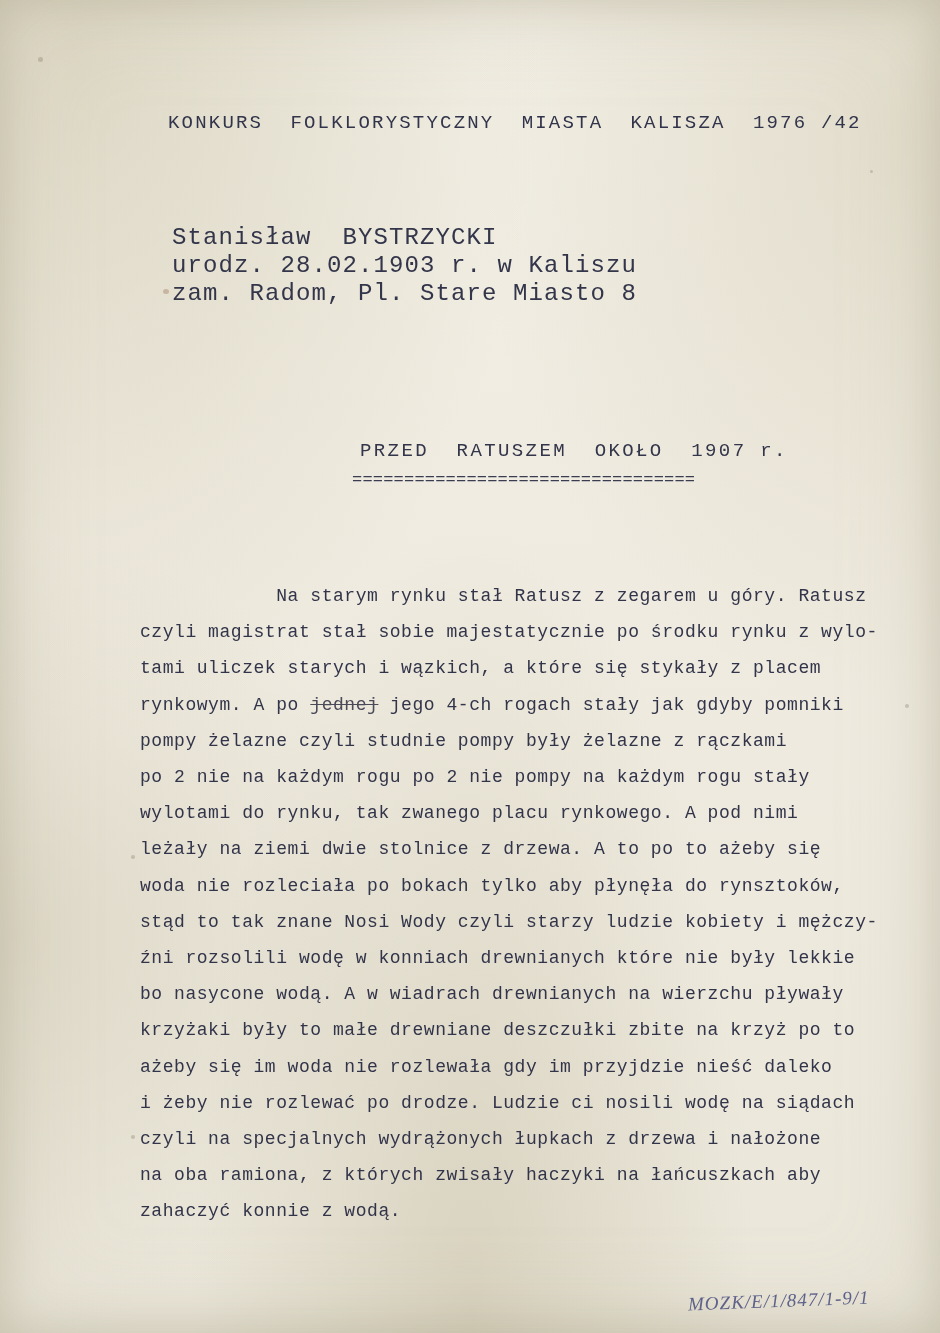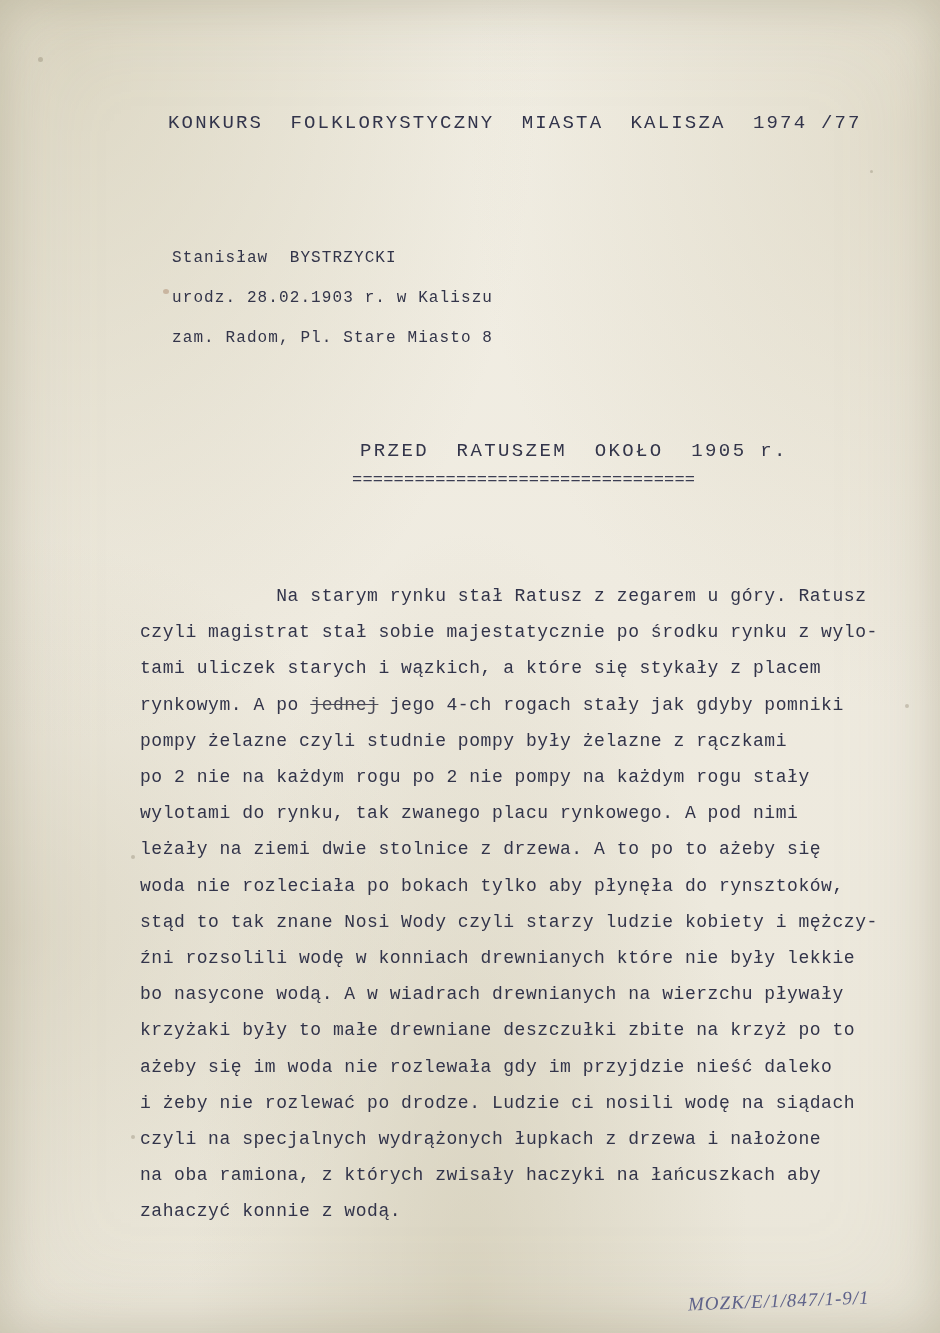--- a/index.html
+++ b/index.html
@@ -51,23 +51,23 @@
     left: 168px;
     top: 112px;
     font-size: 19px;
     letter-spacing: 2.2px;
     color: #32344b;
   }
 
   #author-block {
     position: absolute;
     left: 172px;
-    top: 238px;
-    font-size: 16px;
-    line-height: 40px;
+    top: 224px;
+    font-size: 24px;
+    line-height: 28px;
     letter-spacing: 1.1px;
   }
 
   #section-title {
     position: absolute;
     left: 360px;
     top: 440px;
     font-size: 19px;
     letter-spacing: 2.4px;
   }
@@ -116,27 +116,27 @@
     pointer-events: none;
   }
 </style>
 </head>
 <body>
 
 <div class="paper"></div>
 
 <div class="content">
 
-  <div class="typed" id="doc-title">KONKURS  FOLKLORYSTYCZNY  MIASTA  KALISZA  1974 /77</div>
+  <div class="typed" id="doc-title">KONKURS  FOLKLORYSTYCZNY  MIASTA  KALISZA  1976 /42</div>
 
   <div class="typed" id="author-block">Stanisław  BYSTRZYCKI
 urodz. 28.02.1903 r. w Kaliszu
 zam. Radom, Pl. Stare Miasto 8</div>
 
-  <div class="typed" id="section-title">PRZED  RATUSZEM  OKOŁO  1905 r.</div>
+  <div class="typed" id="section-title">PRZED  RATUSZEM  OKOŁO  1907 r.</div>
 
   <div class="typed" id="section-rule">=================================</div>
 
   <div class="typed" id="body-text"><div>            Na starym rynku stał Ratusz z zegarem u góry. Ratusz</div><div>czyli magistrat stał sobie majestatycznie po środku rynku z wylo-</div><div>tami uliczek starych i wązkich, a które się stykały z placem</div><div>rynkowym. A po <span class="struck">jednej</span> jego 4-ch rogach stały jak gdyby pomniki</div><div>pompy żelazne czyli studnie pompy były żelazne z rączkami</div><div>po 2 nie na każdym rogu po 2 nie pompy na każdym rogu stały</div><div>wylotami do rynku, tak zwanego placu rynkowego. A pod nimi</div><div>leżały na ziemi dwie stolnice z drzewa. A to po to ażeby się</div><div>woda nie rozleciała po bokach tylko aby płynęła do rynsztoków,</div><div>stąd to tak znane Nosi Wody czyli starzy ludzie kobiety i mężczy-</div><div>źni rozsolili wodę w konniach drewnianych które nie były lekkie</div><div>bo nasycone wodą. A w wiadrach drewnianych na wierzchu pływały</div><div>krzyżaki były to małe drewniane deszczułki zbite na krzyż po to</div><div>ażeby się im woda nie rozlewała gdy im przyjdzie nieść daleko</div><div>i żeby nie rozlewać po drodze. Ludzie ci nosili wodę na siądach</div><div>czyli na specjalnych wydrążonych łupkach z drzewa i nałożone</div><div>na oba ramiona, z których zwisały haczyki na łańcuszkach aby</div><div>zahaczyć konnie z wodą.</div></div>
 
   <div id="archive-mark">MOZK/E/1/847/1-9/1</div>
 
   <div class="speck" style="left:38px;  top:57px;  width:5px; height:5px;"></div>
   <div class="speck" style="left:163px; top:289px; width:6px; height:5px; background:rgba(150,100,70,0.35);"></div>
   <div class="speck" style="left:131px; top:855px; width:4px; height:4px;"></div>

